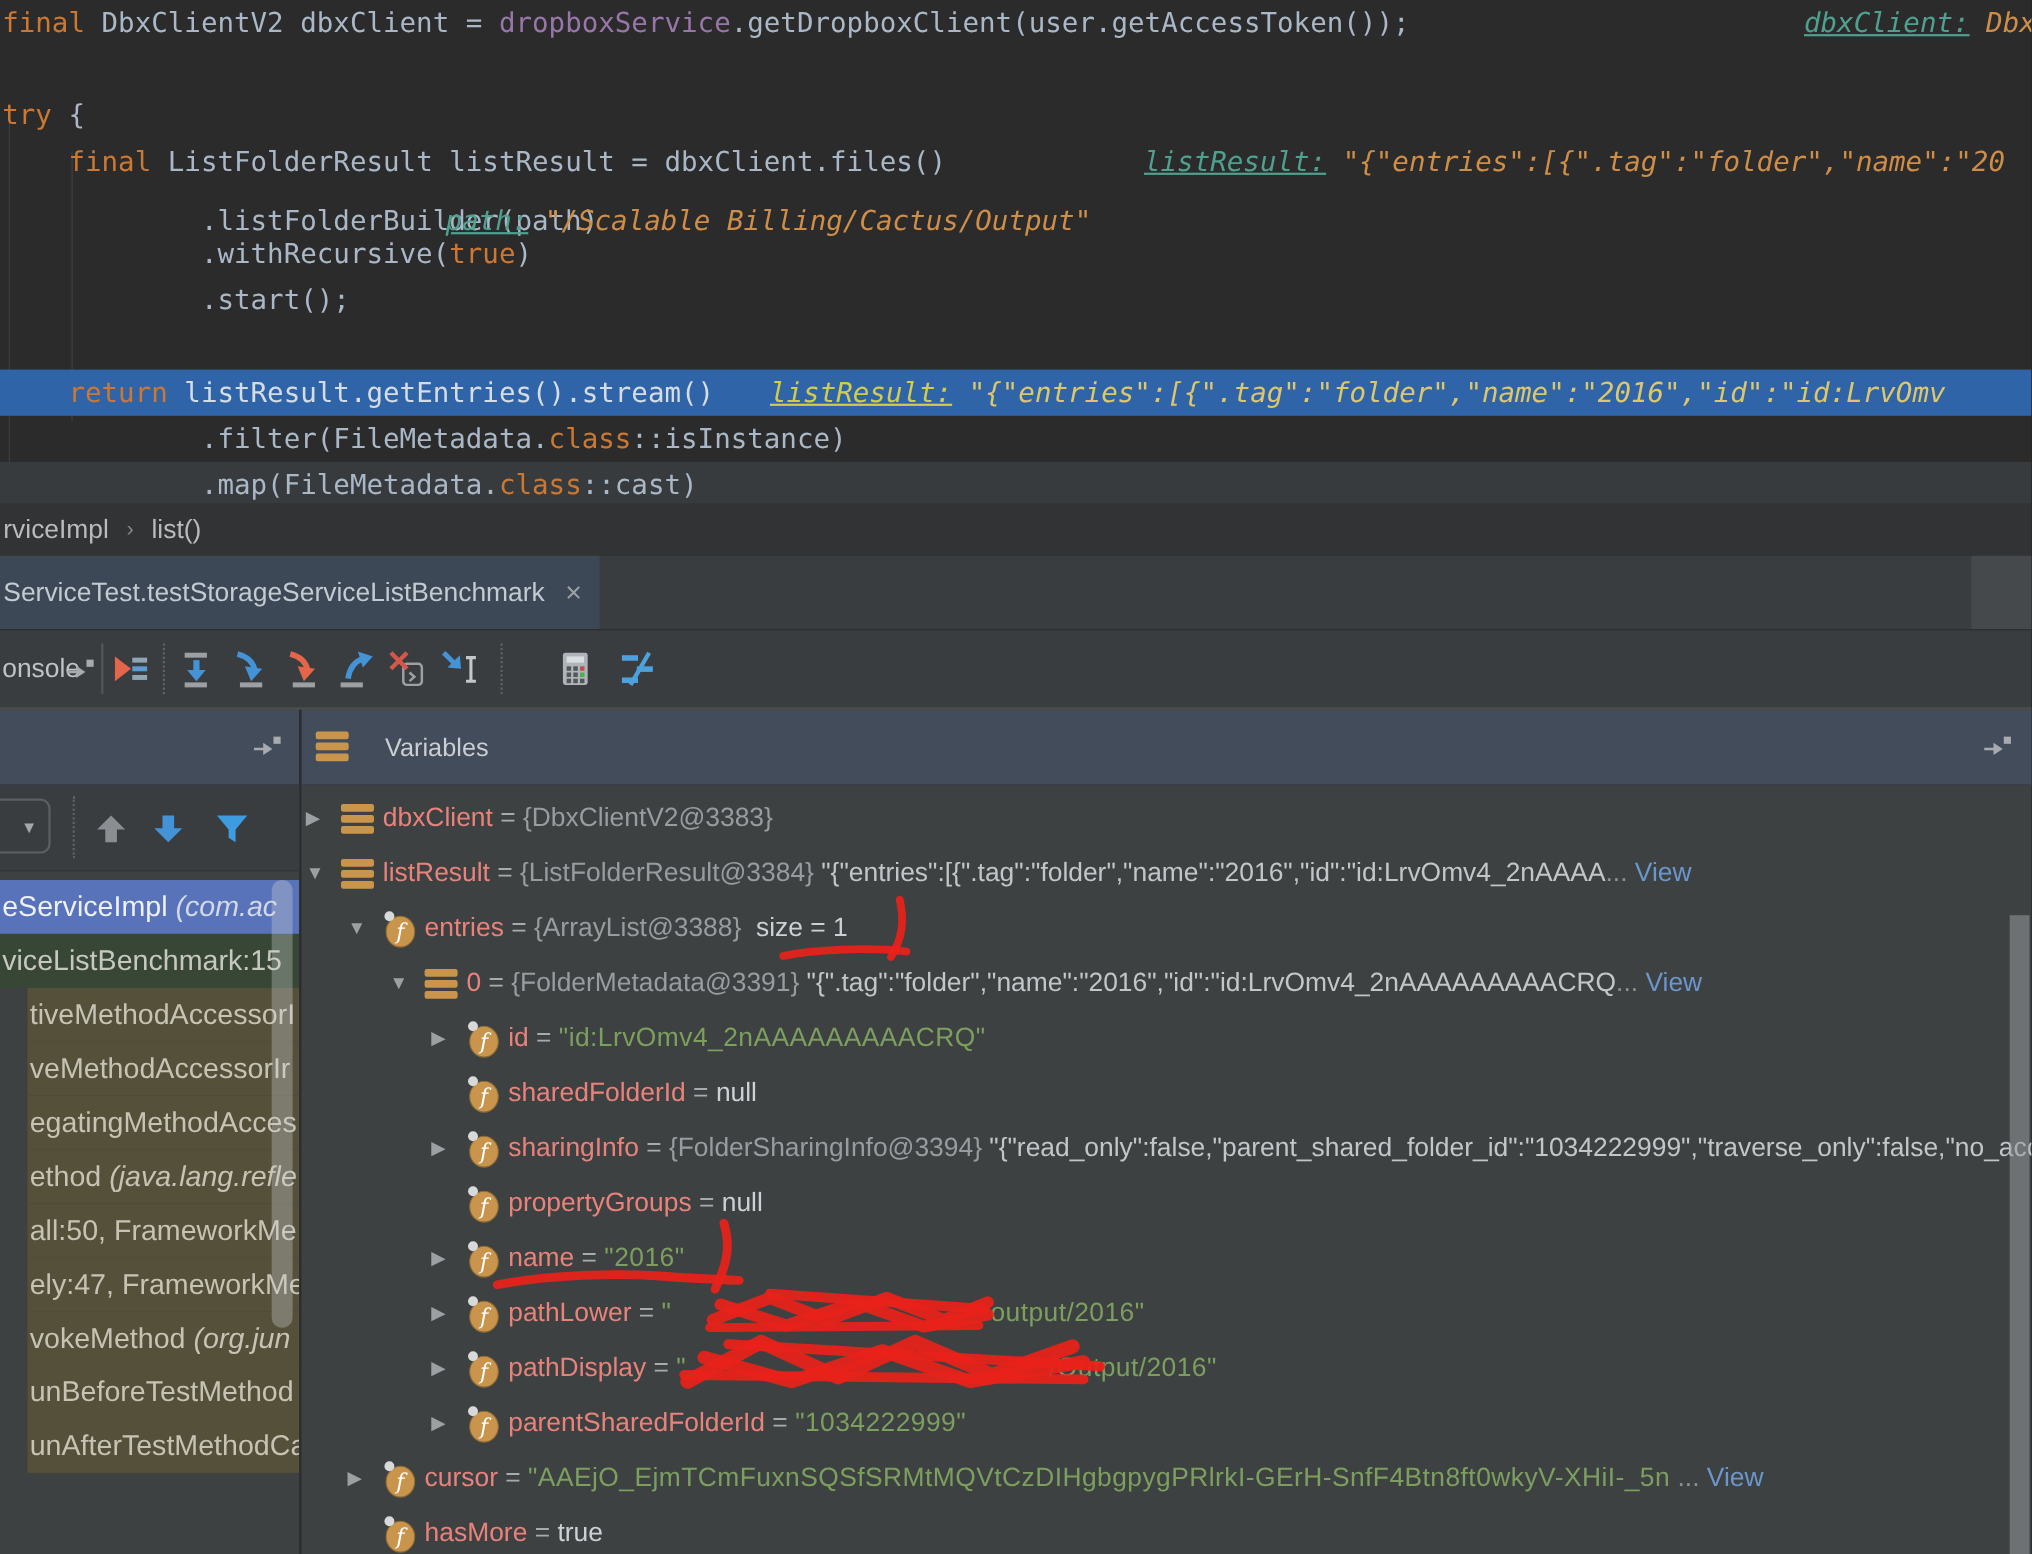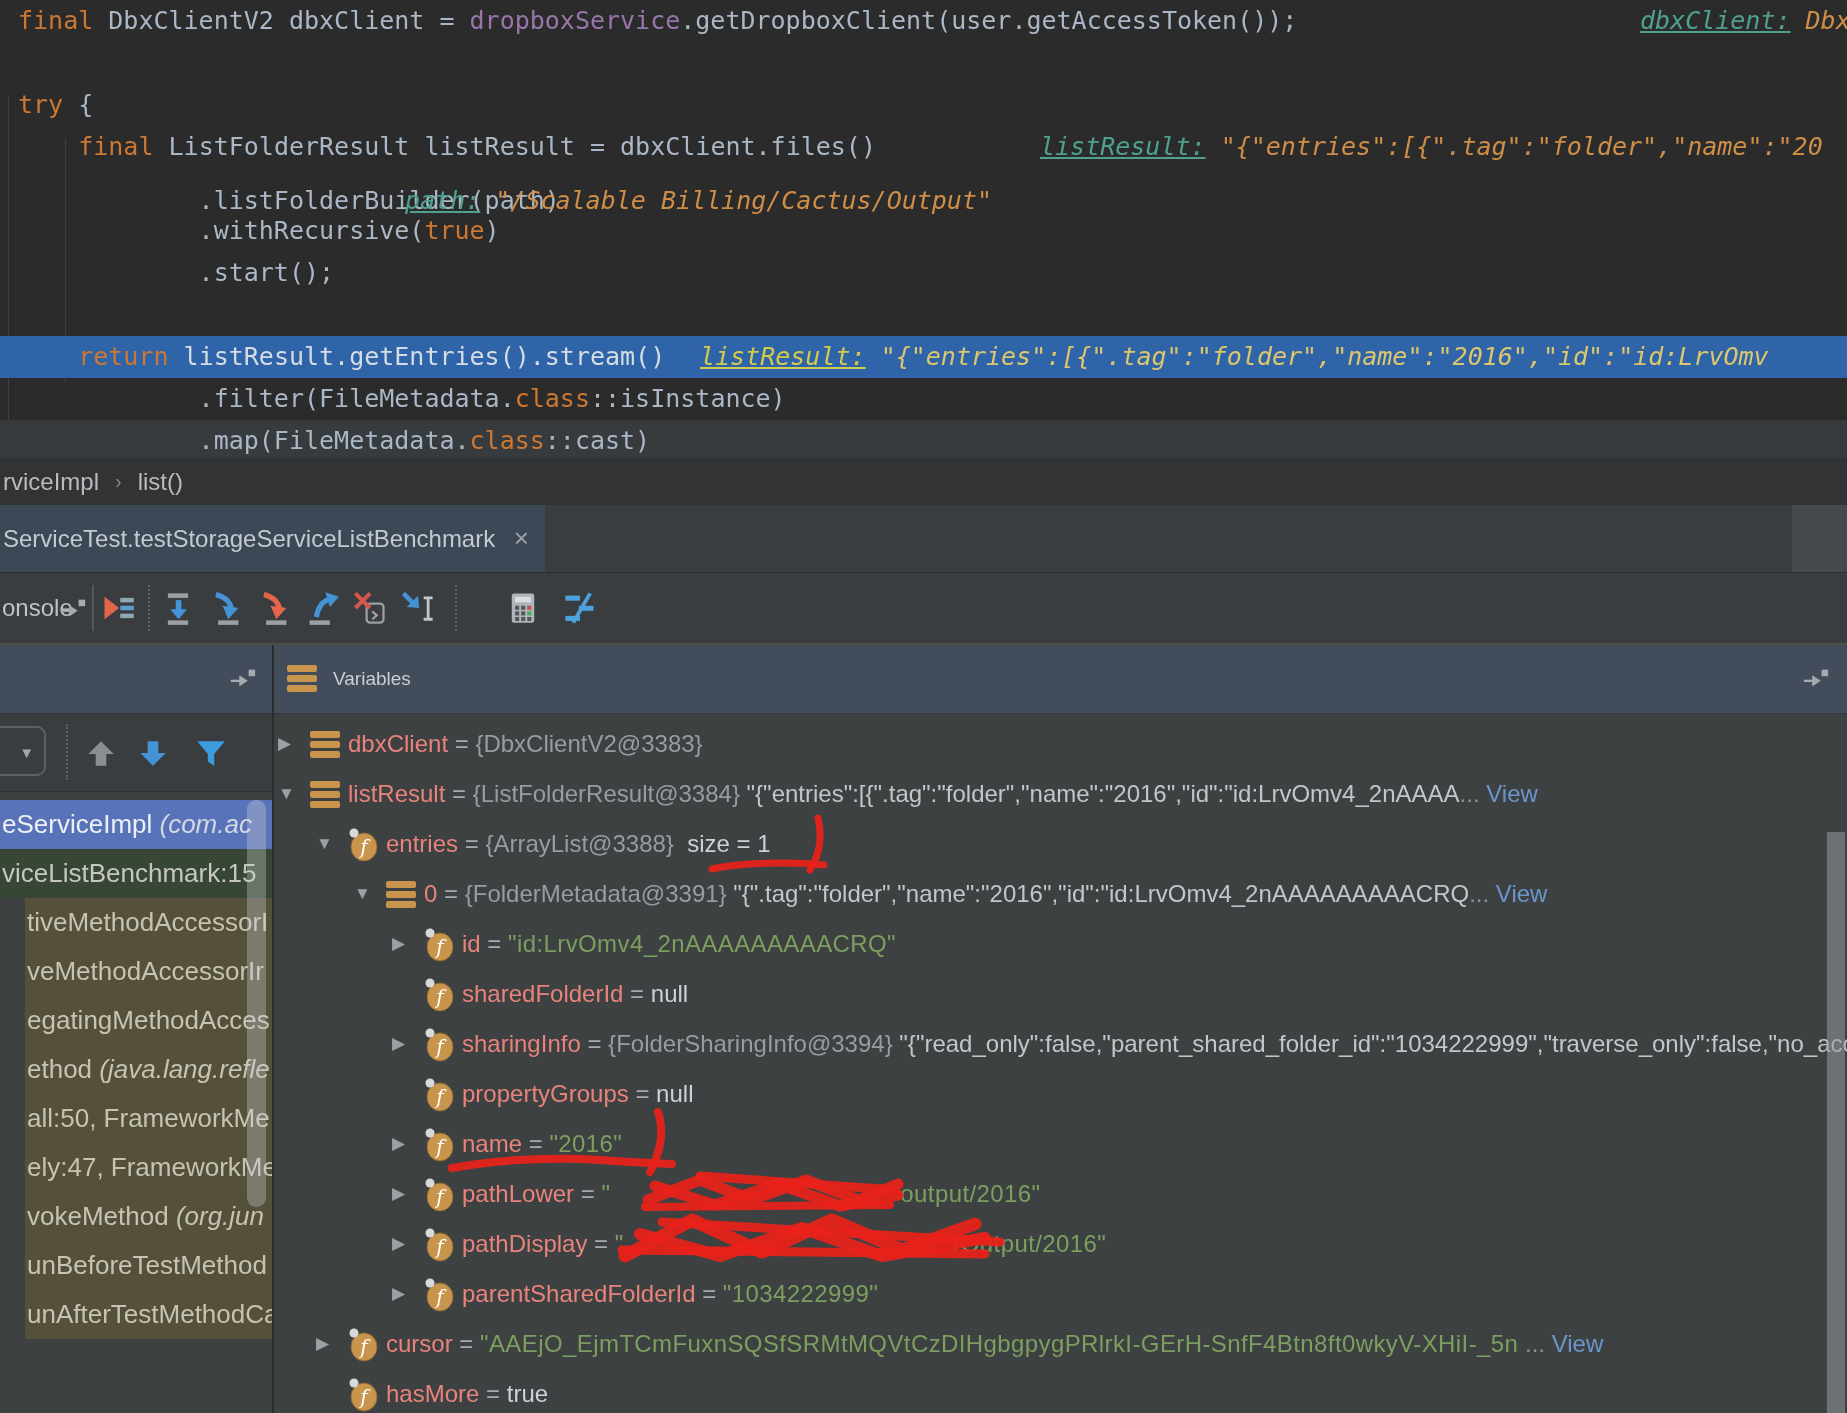--- a/index.html
+++ b/index.html
@@ -4,21 +4,21 @@
 <style>
   html,body{margin:0;padding:0;background:#222;}
   #screen{position:relative;width:1847px;height:1413px;overflow:hidden;background:#2B2B2B;
           font-family:"Liberation Sans",sans-serif;}
 
   
   #editor{position:absolute;left:0;top:0;width:1847px;height:458px;overflow:hidden;background:#2B2B2B;}
   .indent-guide{position:absolute;width:1px;background:#3E4144;}
   .code-line{position:absolute;left:0;width:1847px;height:42px;line-height:42px;
              font-family:"DejaVu Sans Mono",monospace;font-size:25px;white-space:pre;
-             color:#A9B7C6;padding-left:18px;box-sizing:border-box;}
+             color:#A9B7C6;padding-left:2px;box-sizing:border-box;}
   .code-line.exec{background:#2F65A8;}
   .code-line.caret{background:#383B3D;}
   .tok.kw{color:#CC7832;}
   .tok.pl{color:#A9B7C6;}
   .tok.fld{color:#9876AA;}
   .exec .tok.pl{color:#D5DCE3;}
   .inline-hint{position:absolute;top:0;font-style:italic;}
   .inline-hint .hl{color:#4FA08F;font-style:italic;text-decoration:underline;}
   .inline-hint .hv{color:#CF8E48;font-style:italic;}
   .exec .inline-hint .hl{color:#D3CB4B;}
@@ -47,21 +47,21 @@
 
   
   #debugger{position:absolute;left:0;top:643px;width:1847px;height:770px;background:#3E4142;
             border-top:2px solid #4C5143;box-sizing:border-box;}
   .panel-header{position:absolute;top:0;height:69px;background:#424C5A;border-bottom:1px solid #363A40;box-sizing:border-box;}
   #frames-header{left:0;width:272px;}
   #vars-header{left:274px;width:1573px;}
   #panel-divider{position:absolute;left:272px;top:0;width:2px;height:768px;background:#2A2C2E;}
   .pin-icon{position:absolute;top:20px;width:30px;height:28px;}
   #vars-title-icon{position:absolute;left:13px;top:20px;width:30px;}
-  #vars-title{position:absolute;left:59px;top:0;line-height:68px;color:#CBCED2;font-size:19px;}
+  #vars-title{position:absolute;left:76px;top:0;line-height:68px;color:#CBCED2;font-size:23px;}
 
   
   #frames-toolbar{position:absolute;left:0;top:69px;width:272px;height:78px;background:#3A3D3F;
                   border-bottom:1px solid #303335;box-sizing:border-box;}
   #thread-dropdown{position:absolute;left:-12px;top:12px;width:58px;height:50px;border:2px solid #5C6063;
                    border-radius:9px;color:#A5A8AB;font-size:15px;text-align:right;line-height:50px;padding-right:10px;box-sizing:border-box;}
   .ft-sep{position:absolute;left:66px;top:10px;height:56px;border-left:2px dotted #5E6266;}
   .ft-icon{position:absolute;top:22px;width:34px;height:34px;}
 
   

